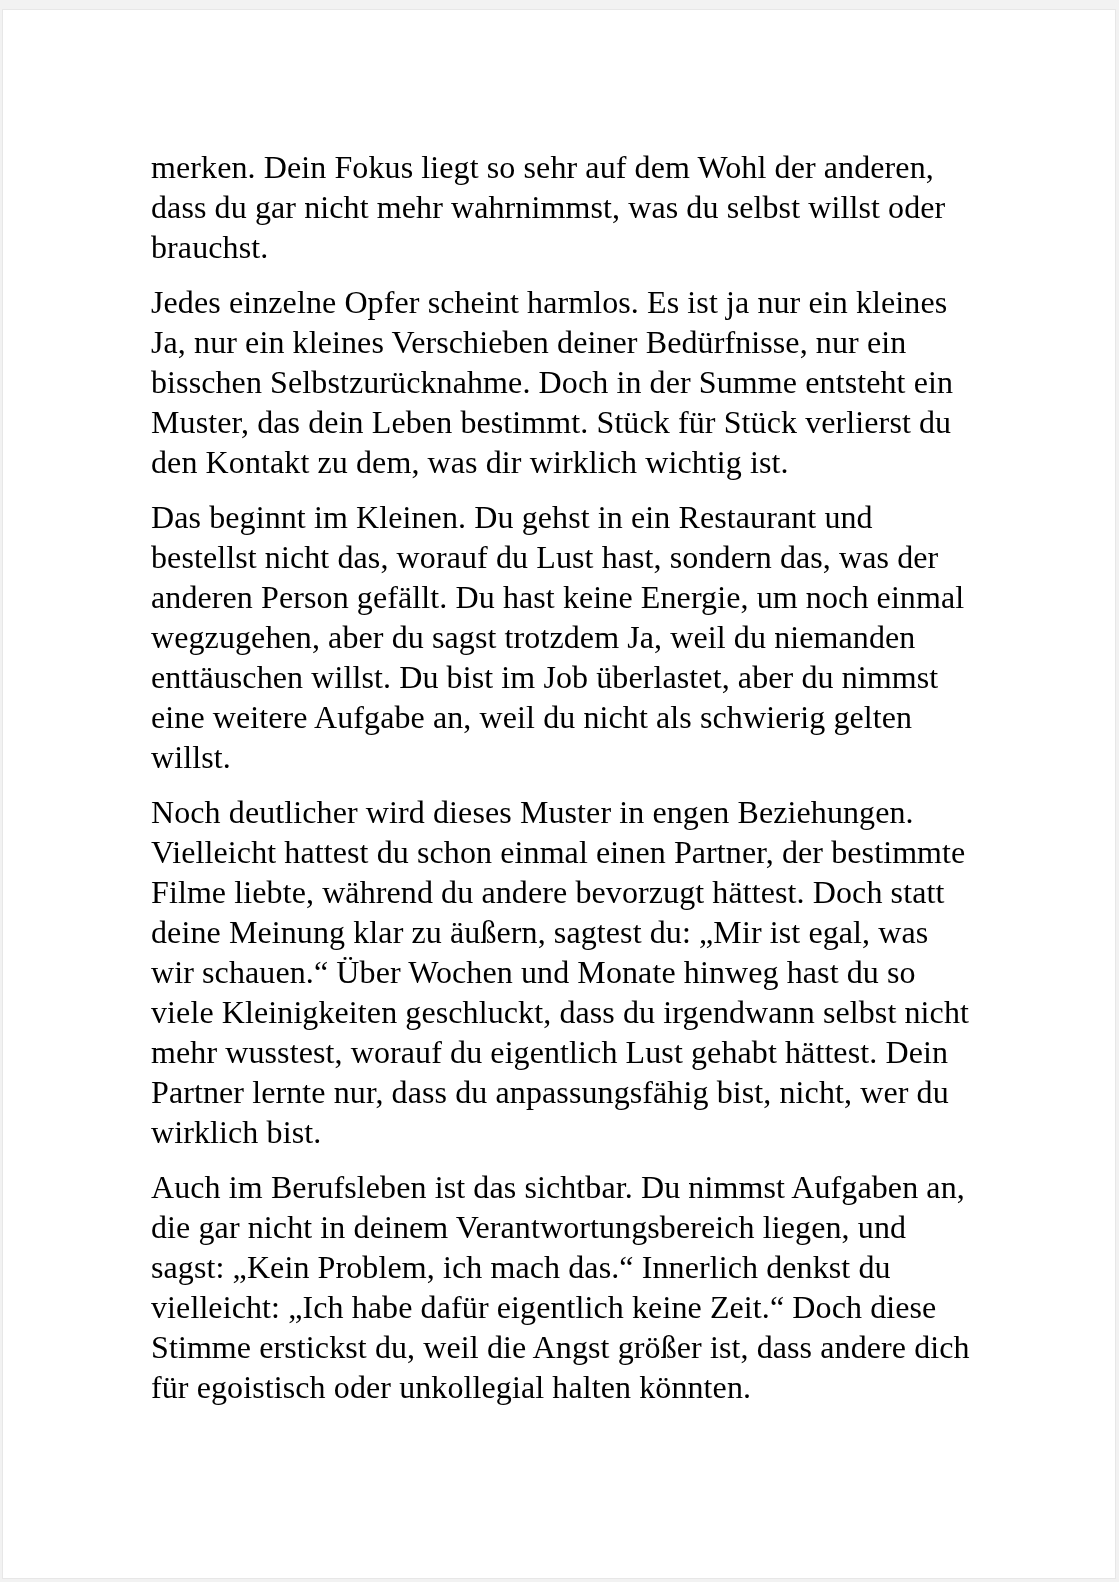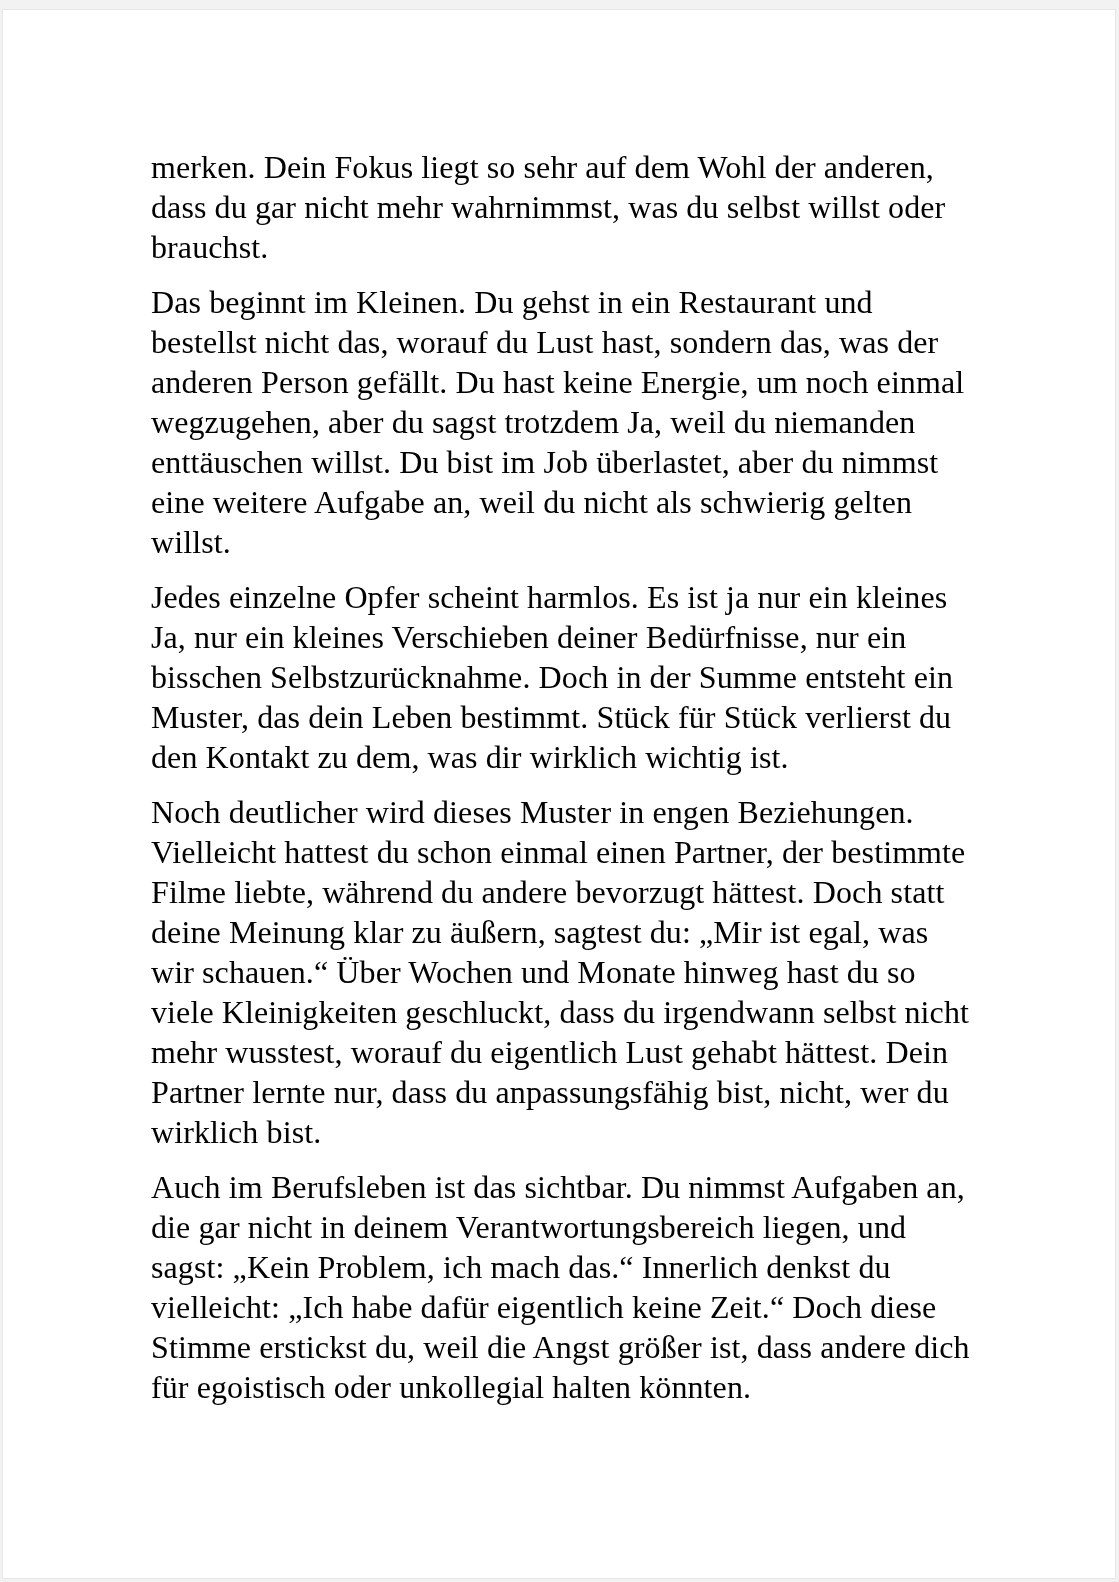--- a/index.html
+++ b/index.html
@@ -40,32 +40,32 @@
   }
 </style>
 </head>
 <body>
 
 <div class="page-frame">
   <div class="text-block">
     <p>merken. Dein Fokus liegt so sehr auf dem Wohl der anderen,
 dass du gar nicht mehr wahrnimmst, was du selbst willst oder
 brauchst.</p>
+    <p>Jedes einzelne Opfer scheint harmlos. Es ist ja nur ein kleines
+Ja, nur ein kleines Verschieben deiner Bedürfnisse, nur ein
+bisschen Selbstzurücknahme. Doch in der Summe entsteht ein
+Muster, das dein Leben bestimmt. Stück für Stück verlierst du
+den Kontakt zu dem, was dir wirklich wichtig ist.</p>
     <p>Das beginnt im Kleinen. Du gehst in ein Restaurant und
 bestellst nicht das, worauf du Lust hast, sondern das, was der
 anderen Person gefällt. Du hast keine Energie, um noch einmal
 wegzugehen, aber du sagst trotzdem Ja, weil du niemanden
 enttäuschen willst. Du bist im Job überlastet, aber du nimmst
 eine weitere Aufgabe an, weil du nicht als schwierig gelten
 willst.</p>
-    <p>Jedes einzelne Opfer scheint harmlos. Es ist ja nur ein kleines
-Ja, nur ein kleines Verschieben deiner Bedürfnisse, nur ein
-bisschen Selbstzurücknahme. Doch in der Summe entsteht ein
-Muster, das dein Leben bestimmt. Stück für Stück verlierst du
-den Kontakt zu dem, was dir wirklich wichtig ist.</p>
     <p>Noch deutlicher wird dieses Muster in engen Beziehungen.
 Vielleicht hattest du schon einmal einen Partner, der bestimmte
 Filme liebte, während du andere bevorzugt hättest. Doch statt
 deine Meinung klar zu äußern, sagtest du: „Mir ist egal, was
 wir schauen.“ Über Wochen und Monate hinweg hast du so
 viele Kleinigkeiten geschluckt, dass du irgendwann selbst nicht
 mehr wusstest, worauf du eigentlich Lust gehabt hättest. Dein
 Partner lernte nur, dass du anpassungsfähig bist, nicht, wer du
 wirklich bist.</p>
     <p>Auch im Berufsleben ist das sichtbar. Du nimmst Aufgaben an,

